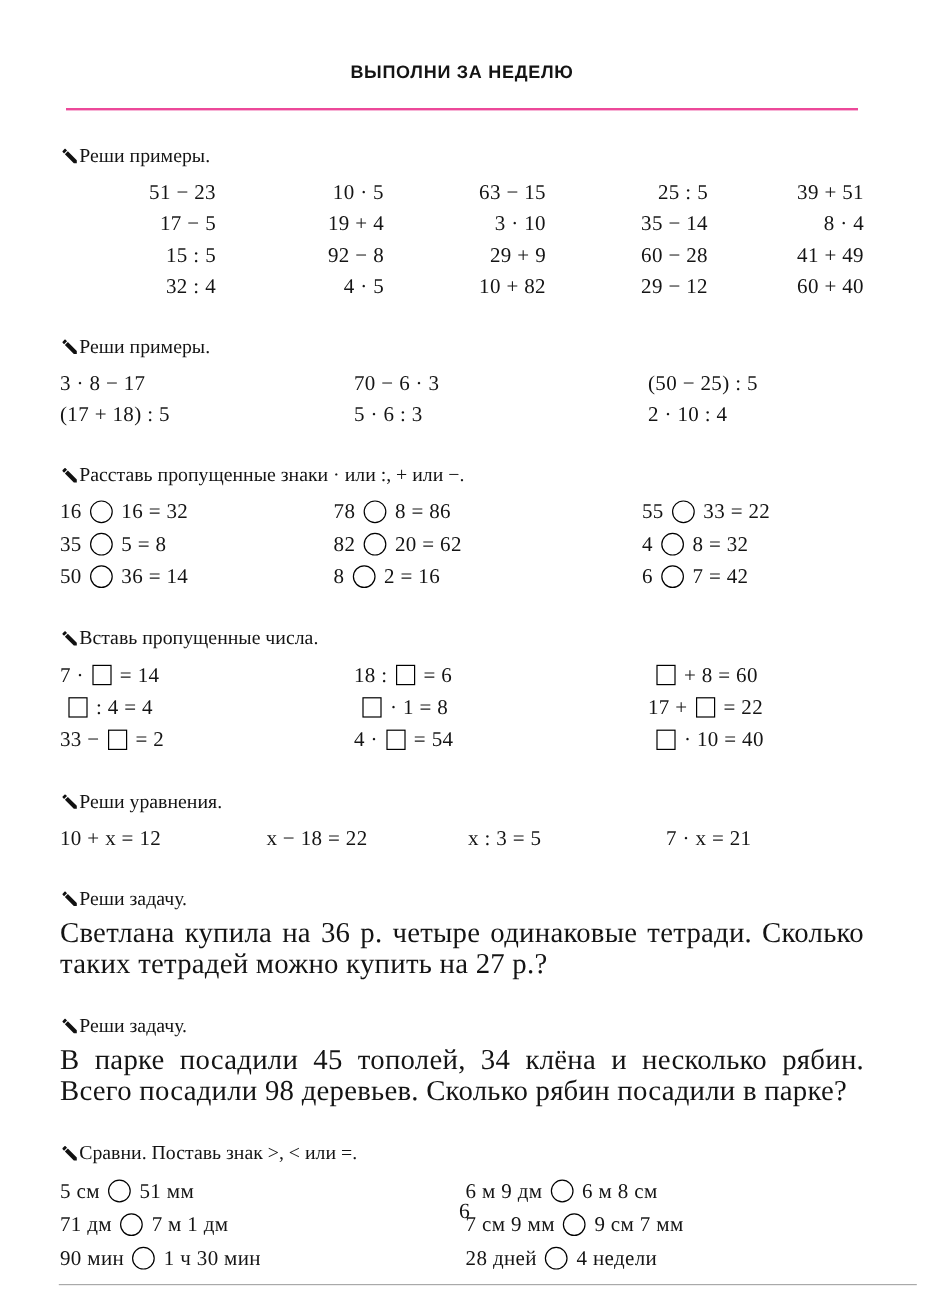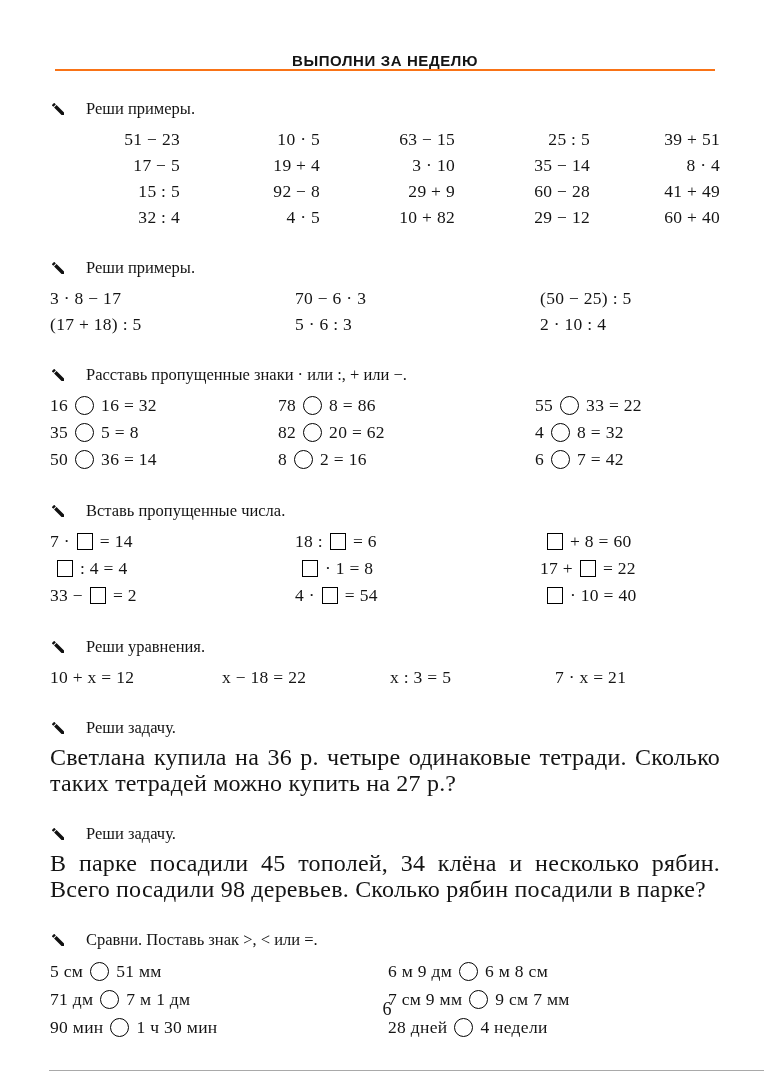--- a/index.html
+++ b/index.html
@@ -3,28 +3,28 @@
 <meta charset="utf-8">
 <style>
   * { margin:0; padding:0; box-sizing:border-box; }
   html,body { background:#ffffff; }
   body {
     width:774px; height:1080px; position:relative; overflow:hidden;
     font-family:"Liberation Serif", serif; color:#141414;
   }
   .content { padding:52px 54px 0 50px; }
 
-  .banner { text-align:center; border-bottom:2px solid #f97316; padding-bottom:0; margin:0 5px; }
+  .banner { text-align:center; border-bottom:2px solid #ec4899; padding-bottom:21px; margin:0 5px; }
   .banner-title {
     font-family:"Liberation Sans", sans-serif; font-weight:bold;
     font-size:15px; letter-spacing:0.6px;
   }
 
   .task { margin-top:28px; }
-  .task-title { font-size:16.5px; display:flex; align-items:center; gap:20px; }
+  .task-title { font-size:16.5px; display:flex; align-items:center; gap:0; }
   .pencil { display:inline-flex; }
   .pencil svg { width:16px; height:16px; display:block; transform:scaleX(-1); fill:#111; }
 
   .grid { display:grid; font-size:17.5px; line-height:26px; margin-top:7px; letter-spacing:0.3px; }
   .g5 { grid-template-columns:130px 140px 135px 135px 1fr;text-align:right; }
   .g3a { grid-template-columns:245px 245px 1fr; }
   .g3b { grid-template-columns:228px 257px 1fr; line-height:27px; }
   .g3c { grid-template-columns:245px 245px 1fr; line-height:27px;font-family:Liberation Serif, serif; }
   .g4 { grid-template-columns:172px 168px 165px 1fr; }
   .g2 { grid-template-columns:338px 1fr; line-height:28px; }

